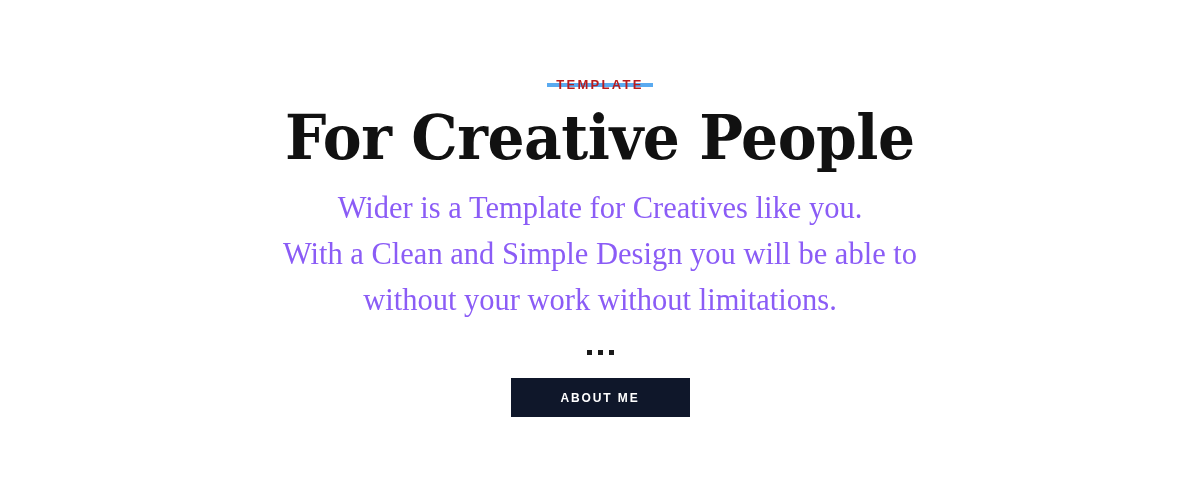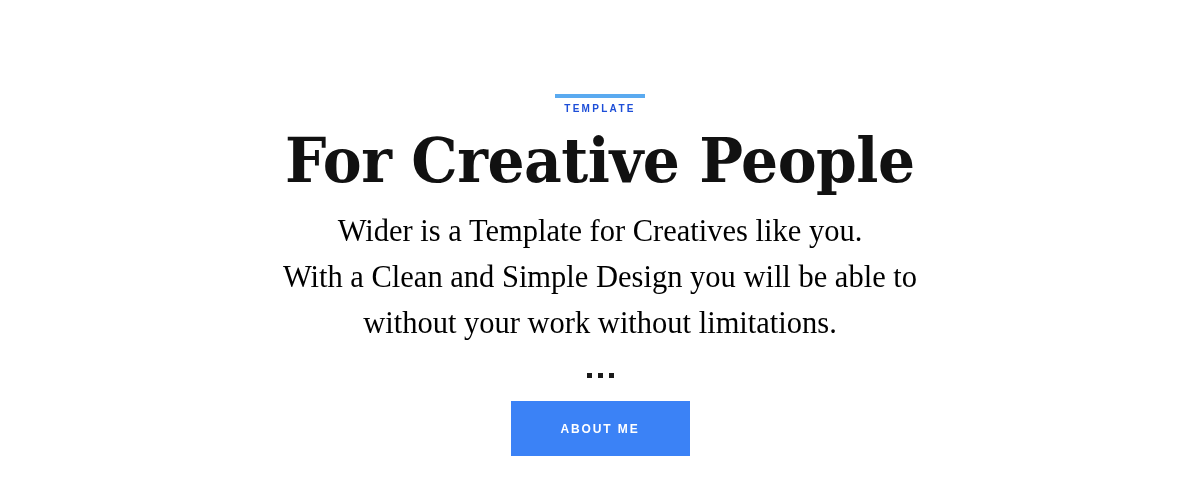--- a/index.html
+++ b/index.html
@@ -32,27 +32,26 @@
     position: relative;
     display: inline-block;
     line-height: 1;
     padding: 0 6px;
   }
   .eyebrow {
     position: relative;
     z-index: 2;
     display: block;
     font-family: "Liberation Sans", "DejaVu Sans", sans-serif;
-    font-size: 10px;
+    font-size: 13px;
     font-weight: 700;
     letter-spacing: 2.3px;
-    color: #1d4ed8;
+    color: #b91c1c;
     text-transform: uppercase;
     white-space: nowrap;
-    margin-top: 26px;
   }
   .eyebrow-rule {
     position: absolute;
     z-index: 1;
     left: -3px;
     right: -3px;
     top: 50%;
     height: 4px;
     margin-top: -2px;
     background: #5aaaf0;
@@ -77,21 +76,21 @@
 
   
   .subcopy {
     margin: 0;
     padding-top: 16px;
     width: 900px;
     font-family: "Liberation Serif", "DejaVu Serif", serif;
     font-size: 30.5px;
     font-weight: 400;
     line-height: 46px;
-    color: #000000;
+    color: #8b5cf6;
     text-align: center;
   }
   .subcopy .line {
     display: block;
     white-space: nowrap;
   }
 
   
   .dots {
     display: flex;
@@ -105,22 +104,22 @@
     width: 5px;
     height: 5px;
     background: #1a1a1a;
     display: block;
   }
 
   
   .cta {
     margin-top: 17px;
     width: 179px;
-    height: 55px;
-    background: #3b82f6;
+    height: 39px;
+    background: #0f172a;
     color: #ffffff;
     border: 0;
     display: flex;
     align-items: center;
     justify-content: center;
     cursor: pointer;
     font-family: "Liberation Sans", "DejaVu Sans", sans-serif;
     padding: 0;
   }
   .cta-label {

